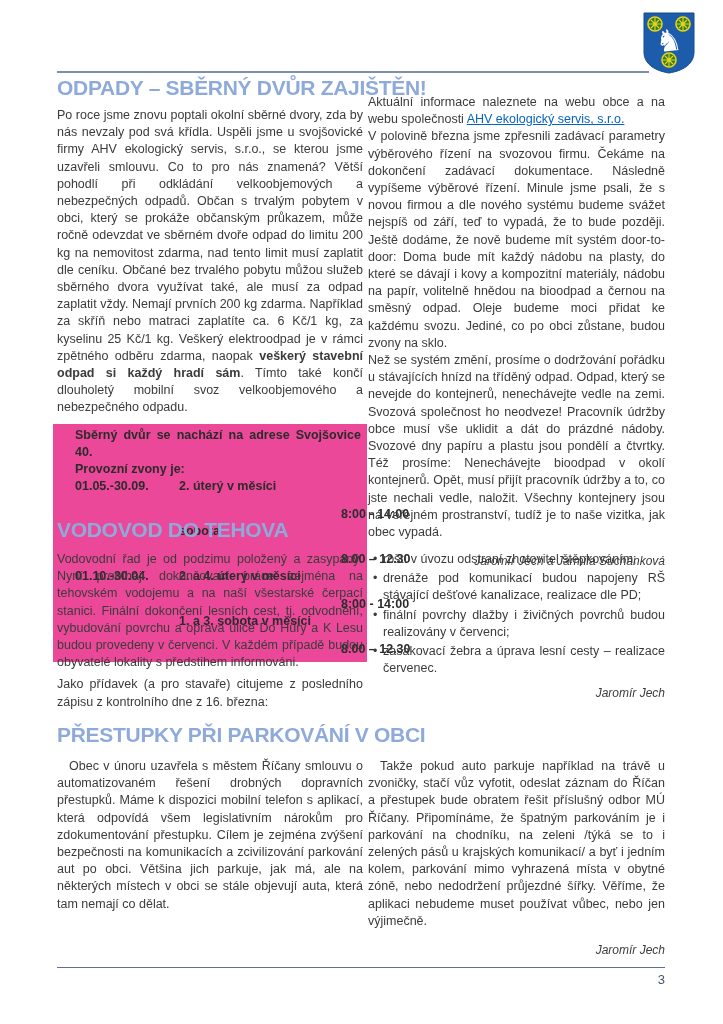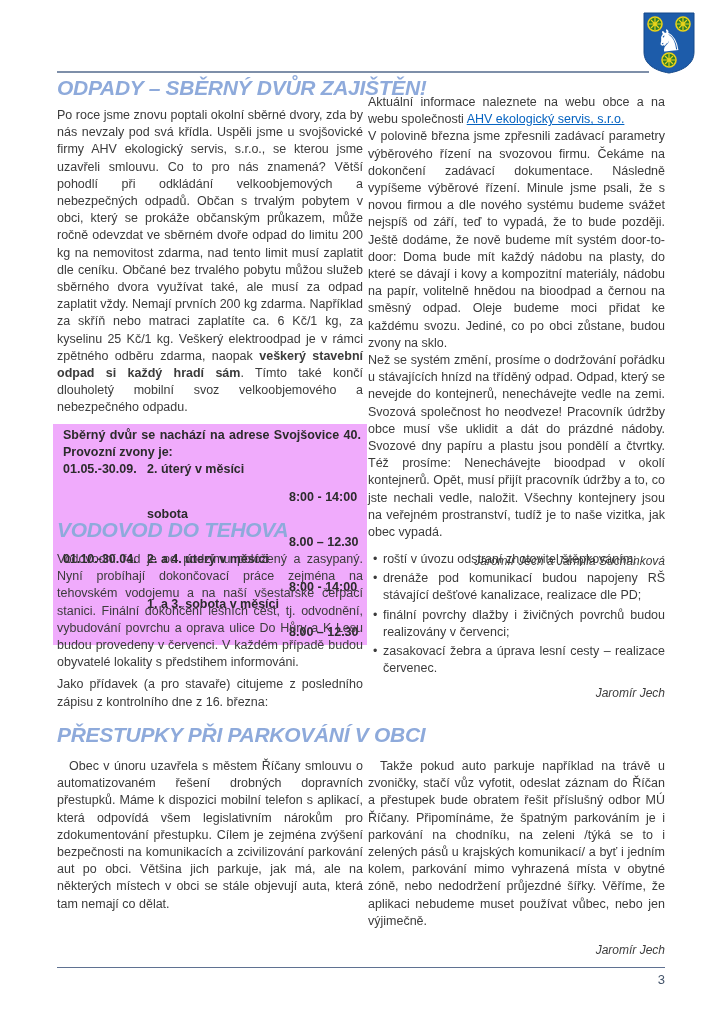--- a/index.html
+++ b/index.html
@@ -6,42 +6,42 @@
   .page{
     position:relative;width:723px;height:1024px;margin:0 auto;background:#ffffff;
     font-family:"Liberation Sans","DejaVu Sans",sans-serif;color:#3b3b3b;overflow:hidden;
   }
   .rule{position:absolute;height:2px;background:#7e8fa9;}
   #header-rule{left:57px;top:71px;width:592px;}
   #footer-rule{left:57px;top:967px;width:608px;height:1px;background:#5f7191;}
   .crest{position:absolute;left:643px;top:12px;width:52px;height:62px;}
   h1{
     position:absolute;margin:0;font-size:21px;font-weight:bold;color:#8EAADB;
-    letter-spacing:-0.3px;white-space:nowrap;font-style:italic;
+    letter-spacing:-0.3px;white-space:nowrap;
   }
   #h1-odpady{left:57px;top:76px;}
   #h2-vodovod{left:57px;top:518px;}
   #h3-prestupky{left:57px;top:723px;}
   .col{position:absolute;font-size:12.5px;line-height:17.2px;}
   #s1-left {left:57px;top:107px;width:306px;}
   #s1-right{left:368px;top:94px;width:297px;}
   #s2-left {left:57px;top:551px;width:306px;}
   #s2-right{left:368px;top:551px;width:297px;}
   #s3-left {left:57px;top:758px;width:306px;}
   #s3-right{left:368px;top:758px;width:297px;}
   .col p{margin:0;text-align:justify;}
   .gap-top{margin-top:5px !important;}
   .indent{text-indent:12px;}
   a.doclink{color:#0563C1;text-decoration:underline;cursor:pointer;}
   .schedule{
-    margin:7px -4px 0 -4px;padding:3px 6px 4px 10px;background:#f0abfc;
+    margin:7px -4px 0 -4px;padding:3px 6px 4px 22px;background:#ec4899;
     font-weight:bold;font-size:12.5px;line-height:17px;color:#2b2b2b;
   }
   .sched-line1{text-align:justify;text-align-last:justify;}
-  .sched-row{display:grid;grid-template-columns:84px 142px 1fr;}
+  .sched-row{display:grid;grid-template-columns:84px 142px 1fr;gap:20px;}
   .sched-time{white-space:nowrap;margin-top:28px;}
   ul.bullets{margin:0;padding:0;list-style:none;}
   ul.bullets li{display:flex;margin-bottom:2px;}
   ul.bullets .bullet{flex:none;width:15px;padding-left:5px;box-sizing:border-box;}
   ul.bullets .btext{flex:1;text-align:justify;}
   .sig{text-align:right;font-style:italic;font-size:12px;line-height:16px;margin-top:12px;}
   #page-num{
     position:absolute;top:972px;left:57px;width:608px;text-align:right;
     font-size:13px;color:#44546a;
   }

